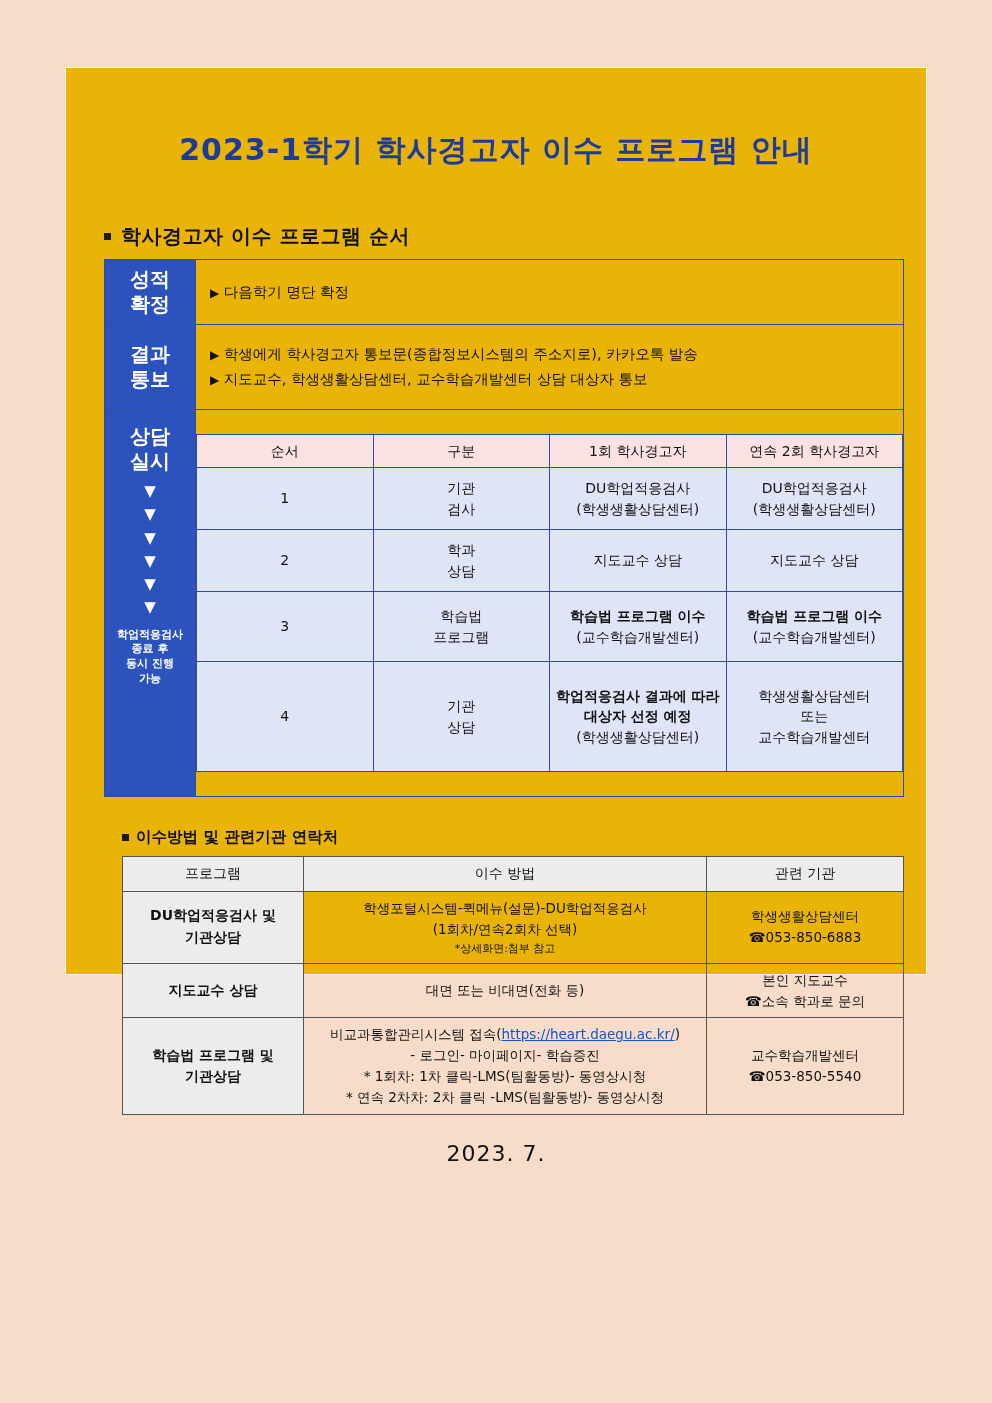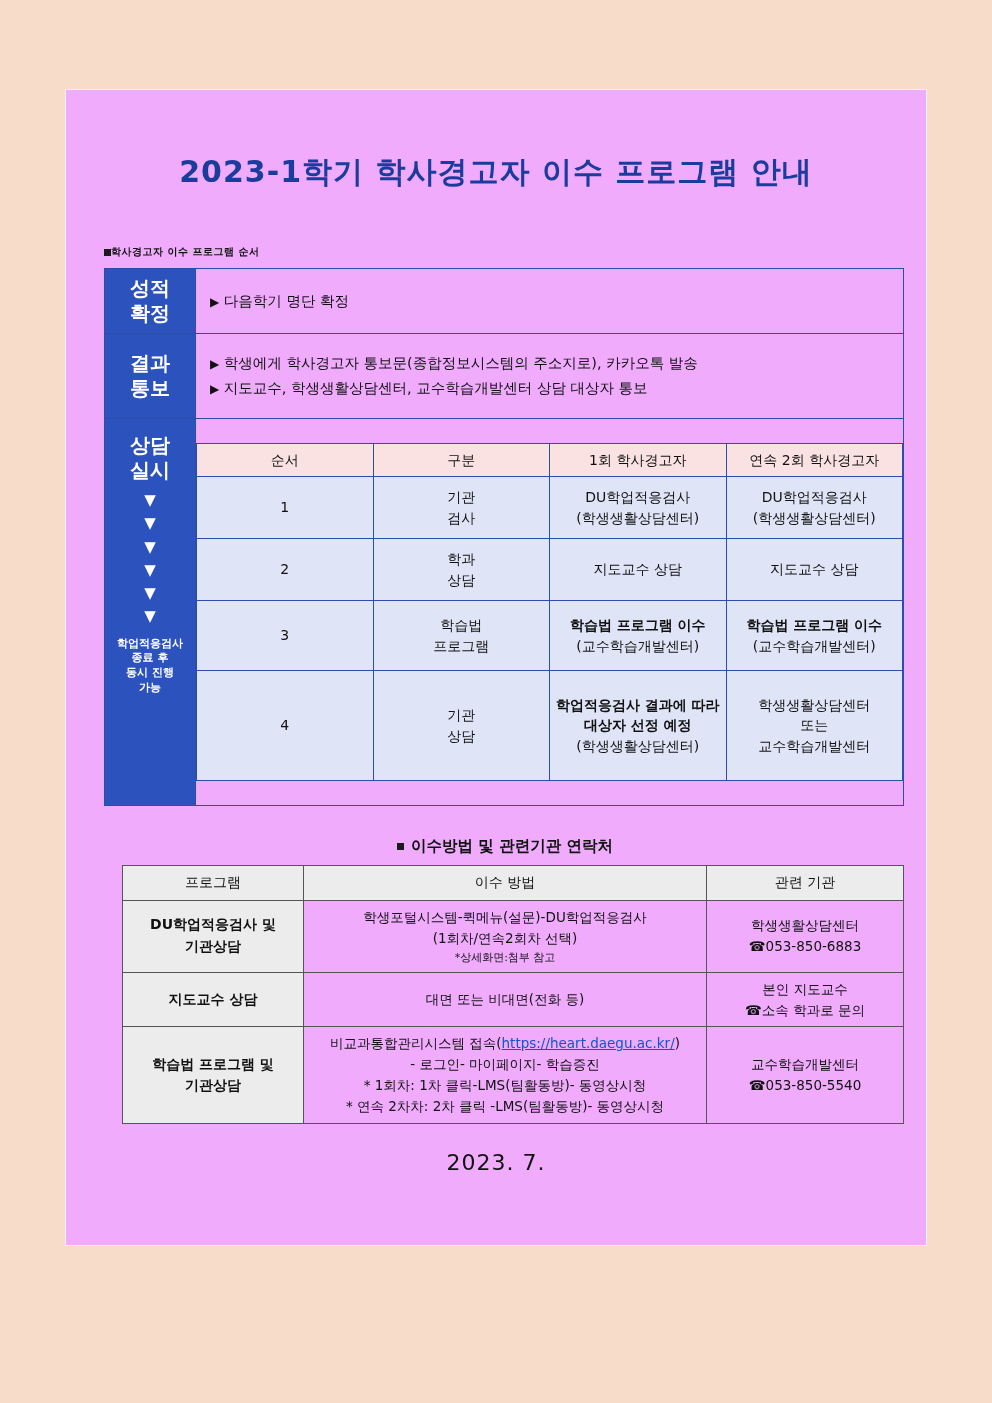--- a/index.html
+++ b/index.html
@@ -4,47 +4,47 @@
 <style>
   html,body{margin:0;padding:0;}
   body{
     width:992px;height:1403px;
     background:#f7ddc9;
     font-family:"DejaVu Sans","Liberation Sans",sans-serif;
     -webkit-font-smoothing:antialiased;
   }
   .page{
     position:absolute;
-    left:66px;top:90px;
-    width:860px;height:1155px;
-    background:#f0abfc;
+    left:66px;top:68px;
+    width:860px;height:906px;
+    background:#eab308;
     box-shadow:0 0 0 1px #f2f2f2;
   }
   .inner{
     position:relative;
     padding:0 38px;
   }
   h1.title{
     margin:0;
     padding-top:62px;
     text-align:center;
     font-size:30px;
     font-weight:bold;
     color:#1b3c9c;
     letter-spacing:1px;
   }
   .sec-head{
     margin-top:52px;
-    font-size:10px;
+    font-size:20px;
     color:#111;
     font-weight:bold;
     letter-spacing:0.5px;
     display:flex;
     align-items:center;
-    gap:0;
+    gap:10px;
   }
   .bullet-sq{
     display:inline-block;width:7px;height:7px;background:#1b1b1b;
   }
   
   .flow{
     margin-top:9px;
     width:800px;
     border-collapse:collapse;
     table-layout:fixed;
@@ -105,21 +105,21 @@
   .consult td.num{width:42px;}
   .consult td.gubun{width:94px;}
   .cbold{font-weight:bold;}
   
   .sec-head2{
     margin-top:30px;
     margin-left:18px;
     font-size:15.5px;
     font-weight:bold;
     color:#111;
-    display:flex;align-items:center;gap:7px;justify-content:center;
+    display:flex;align-items:center;gap:7px;
   }
   .contact{
     margin-top:8px;
     margin-left:18px;
     width:782px;
     border-collapse:collapse;
     table-layout:fixed;
   }
   .contact th,.contact td{
     border:1px solid #555;

